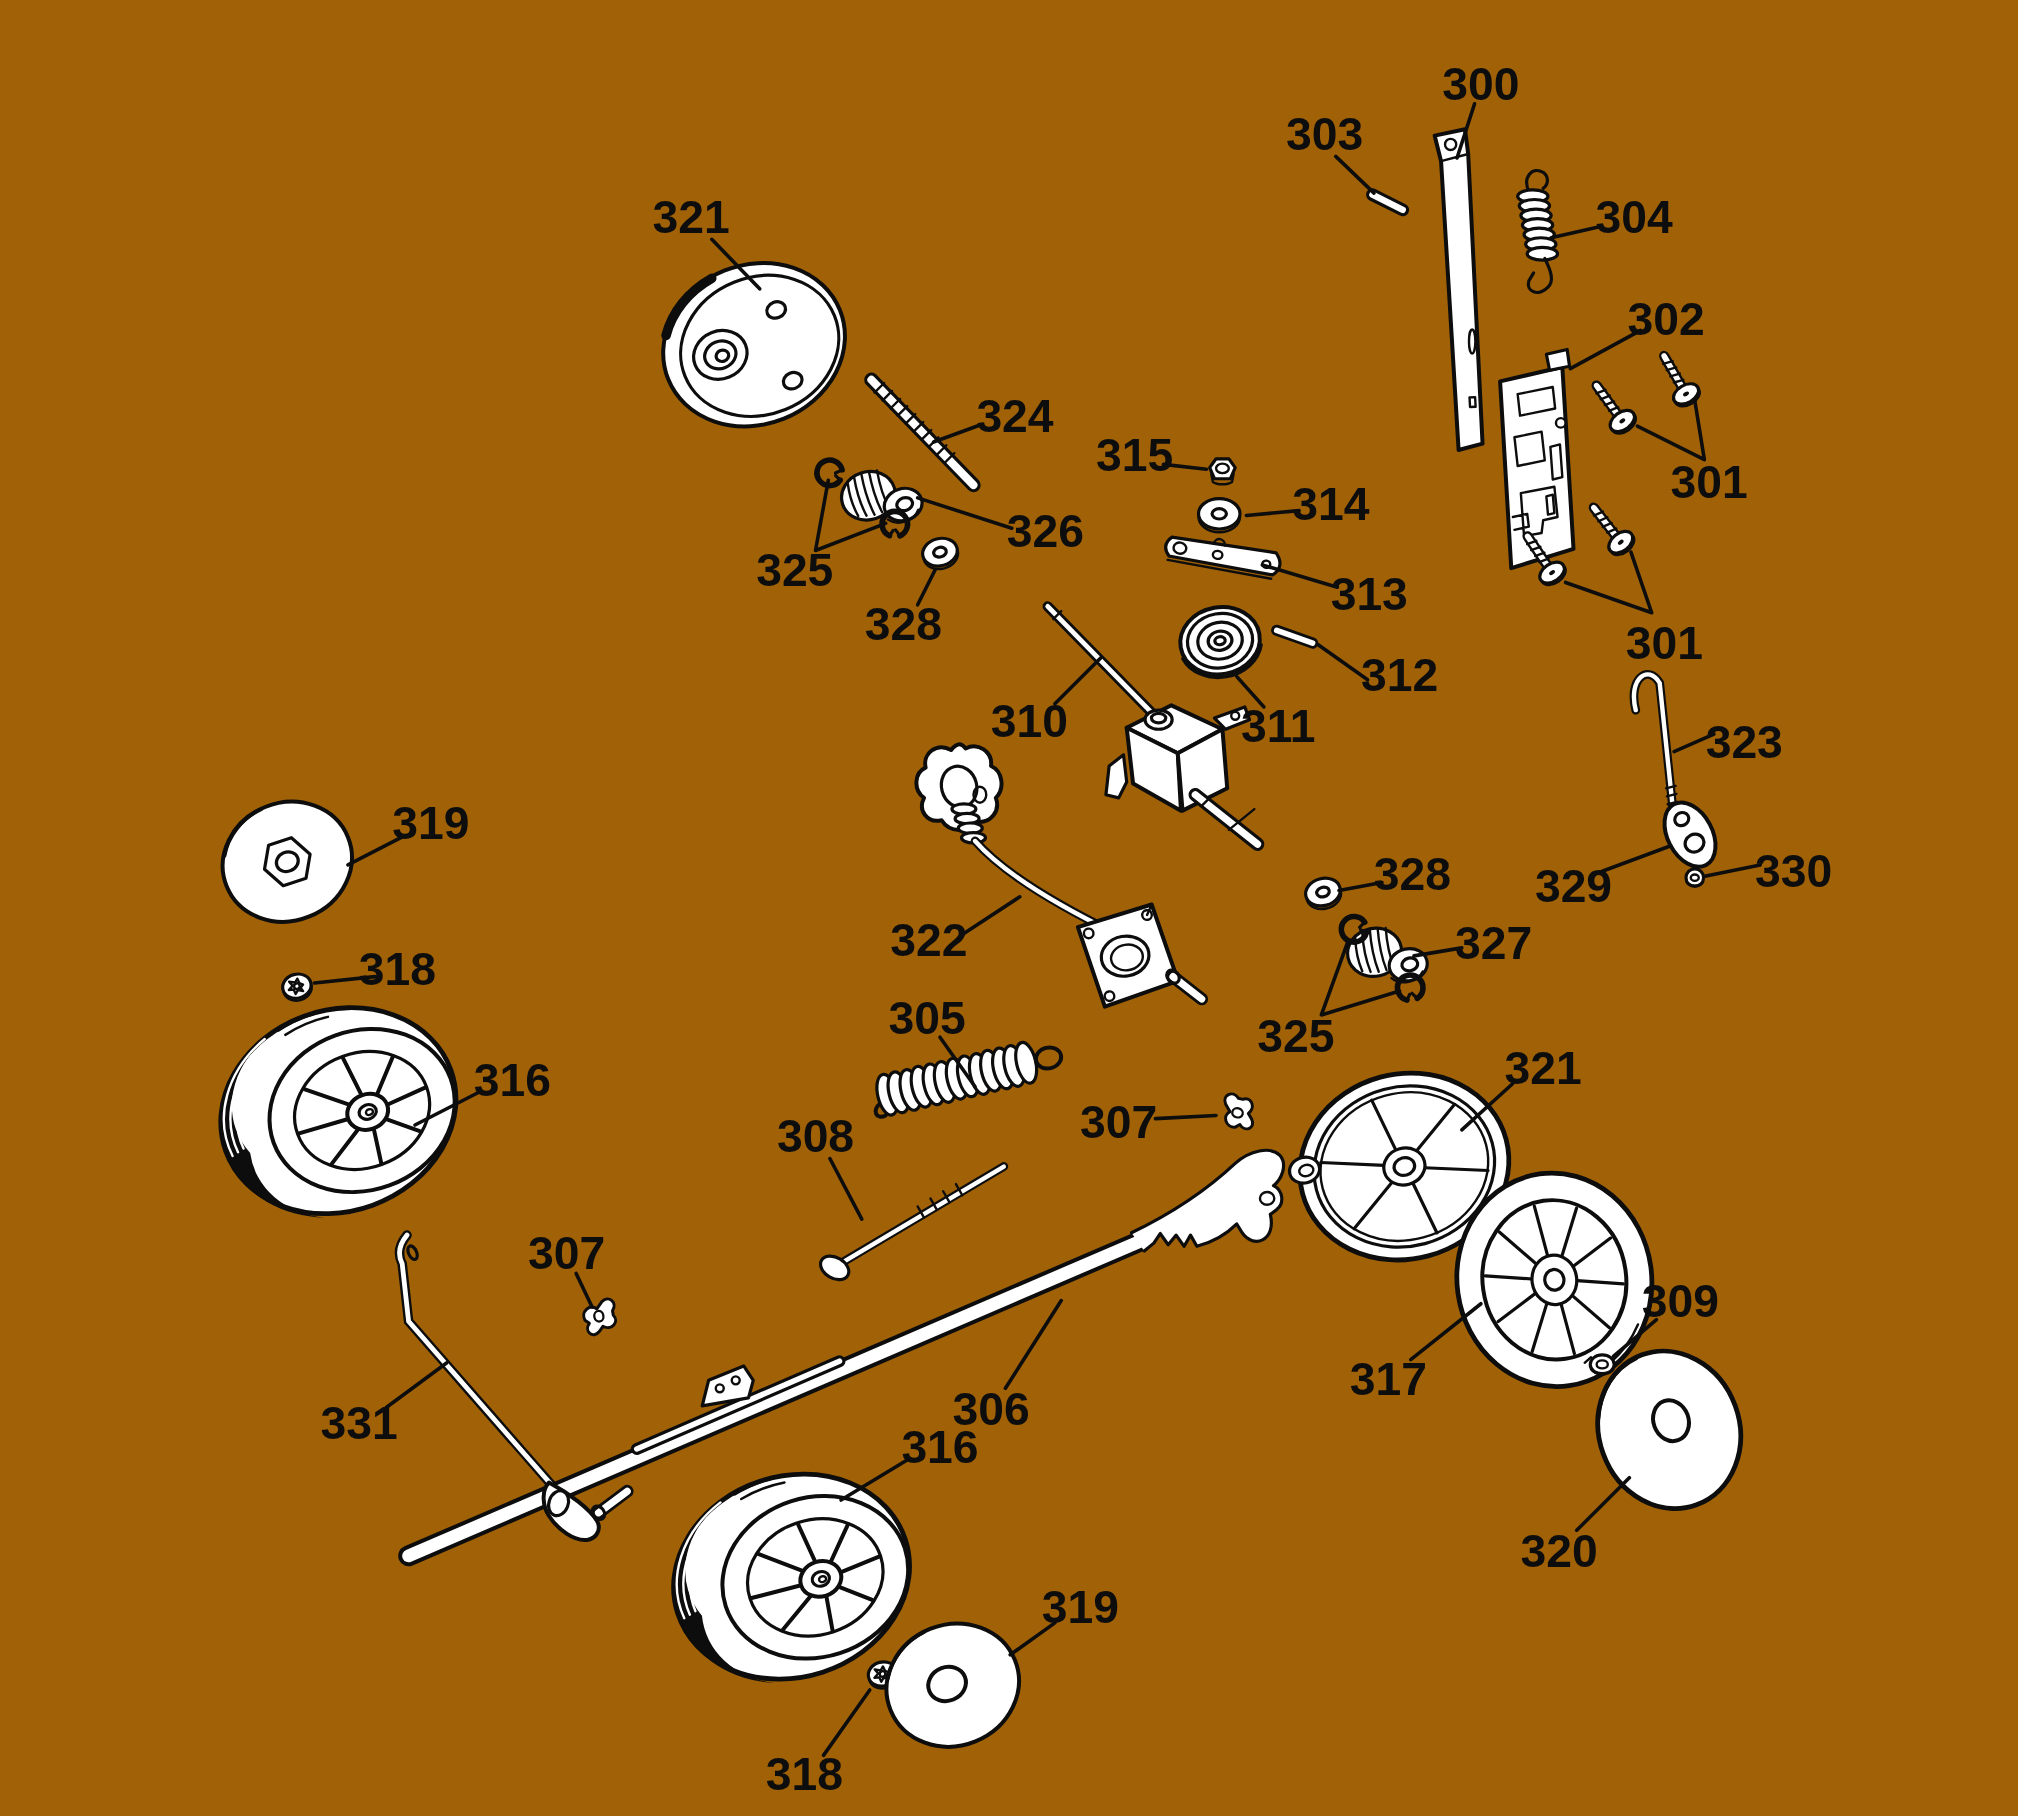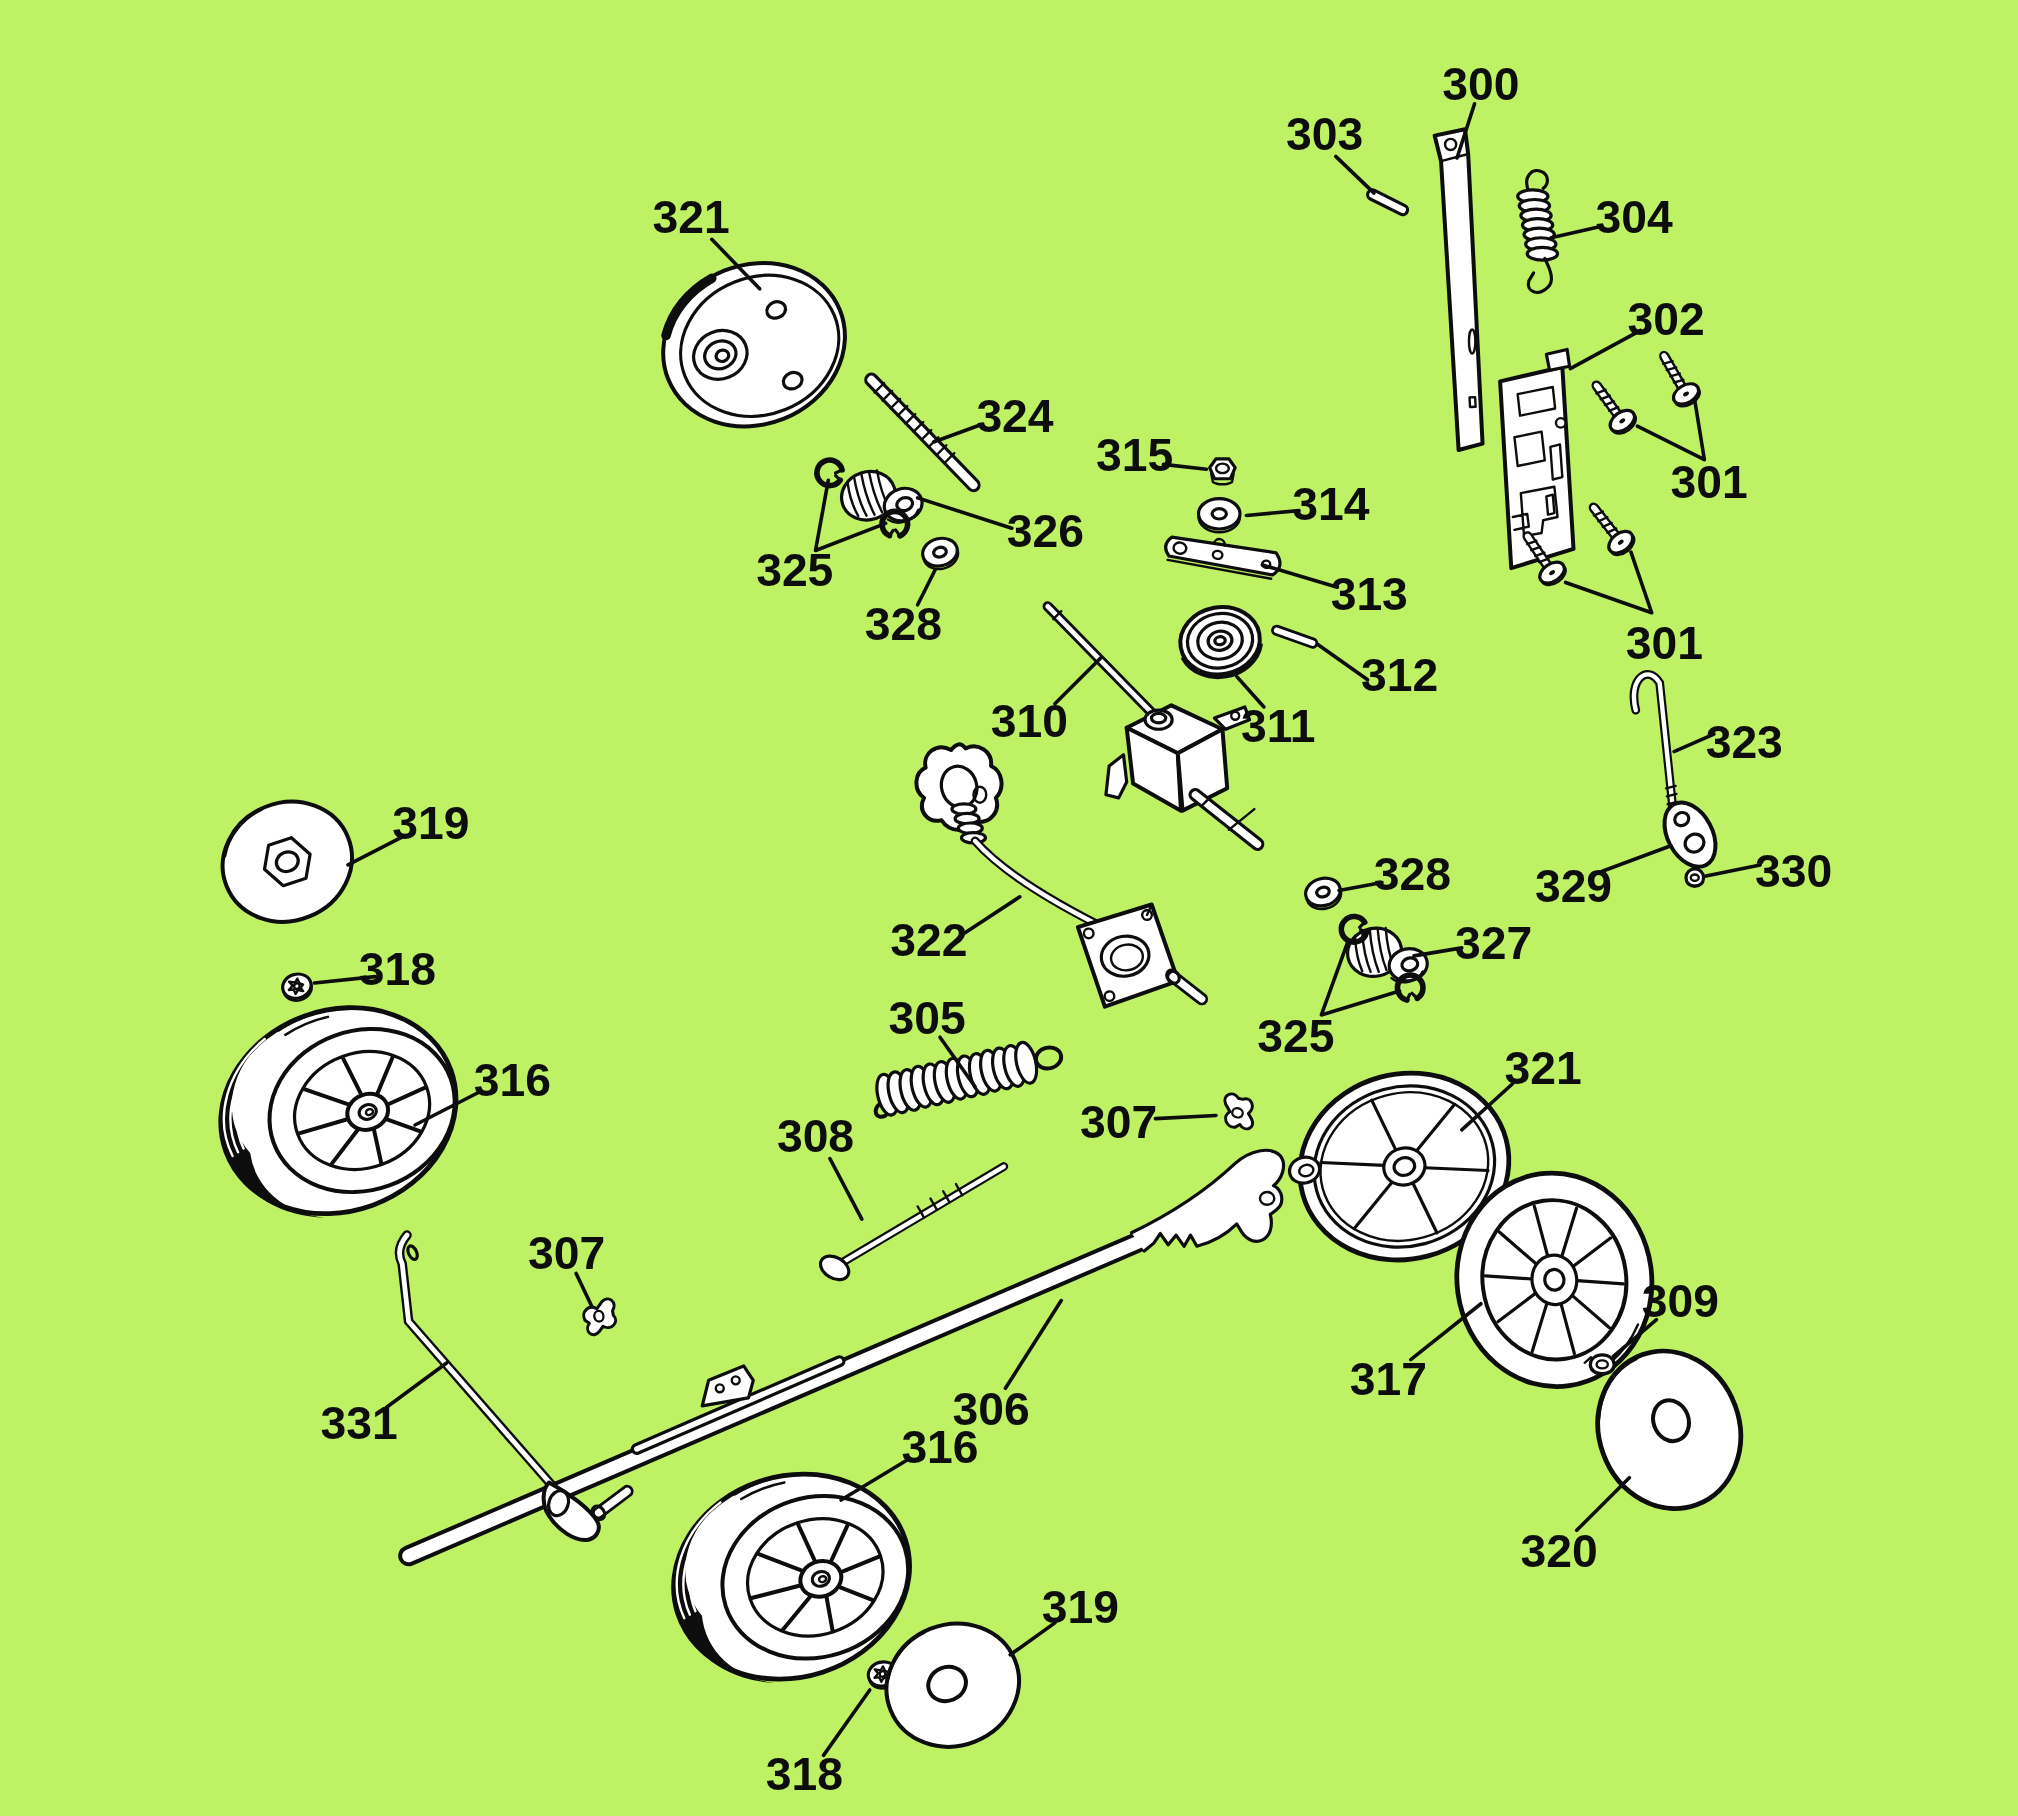--- a/index.html
+++ b/index.html
@@ -1,16 +1,16 @@
 <!DOCTYPE html>
 <html style="font-size:12.8px"><head>
 <meta charset="utf-8">
 <style>
   html,body{margin:0;padding:0;background:#ffffff;}
-  .stage{position:relative;width:2018px;height:1816px;background:#bef264;overflow:hidden;}
+  .stage{position:relative;width:2018px;height:1816px;background:#a16207;overflow:hidden;}
   svg{position:absolute;left:0;top:0;}
   .o3{fill:#fff;stroke:#0d0d0d;stroke-width:3;stroke-linejoin:round;stroke-linecap:round}
   .o4{fill:#fff;stroke:#0d0d0d;stroke-width:4;stroke-linejoin:round;stroke-linecap:round}
   .o5{fill:#fff;stroke:#0d0d0d;stroke-width:5;stroke-linejoin:round;stroke-linecap:round}
   .o6{fill:#fff;stroke:#0d0d0d;stroke-width:6;stroke-linejoin:round;stroke-linecap:round}
   .l3{fill:none;stroke:#0d0d0d;stroke-width:3;stroke-linejoin:round;stroke-linecap:round}
   .l4{fill:none;stroke:#0d0d0d;stroke-width:4;stroke-linejoin:round;stroke-linecap:round}
   .l5{fill:none;stroke:#0d0d0d;stroke-width:5;stroke-linejoin:round;stroke-linecap:round}
   .l7{fill:none;stroke:#0d0d0d;stroke-width:7;stroke-linejoin:round;stroke-linecap:round}
   .w3{fill:none;stroke:#ffffff;stroke-width:3;stroke-linecap:round}

